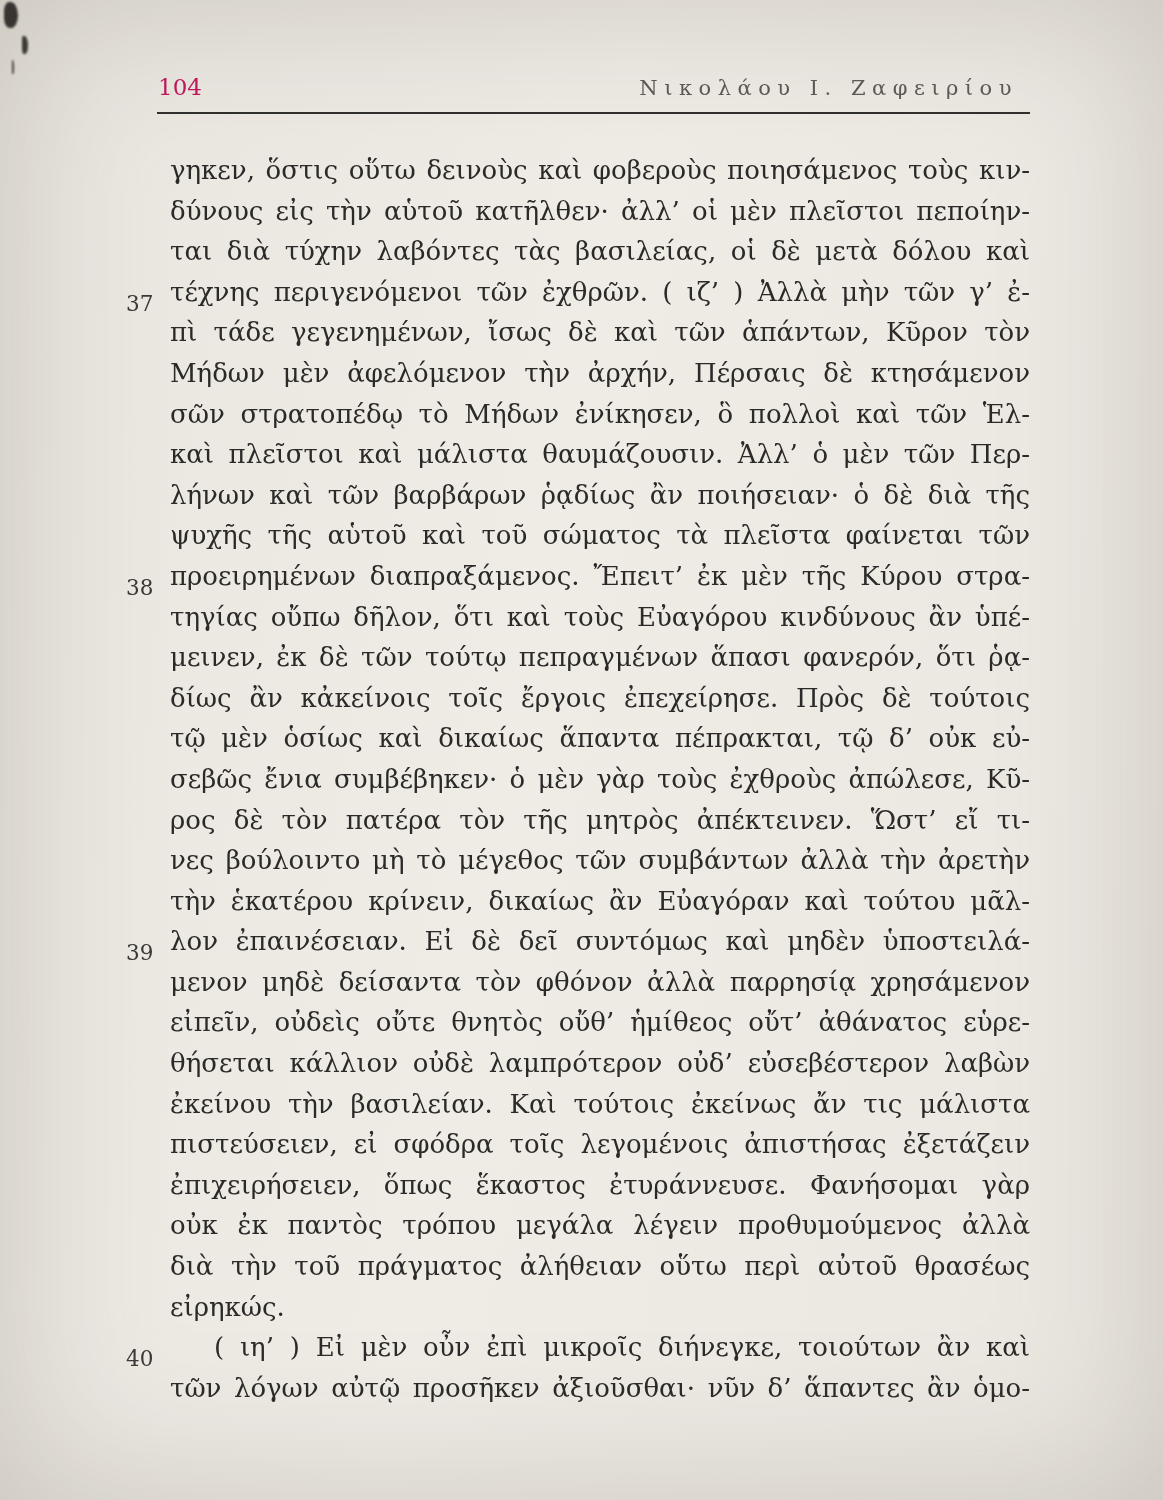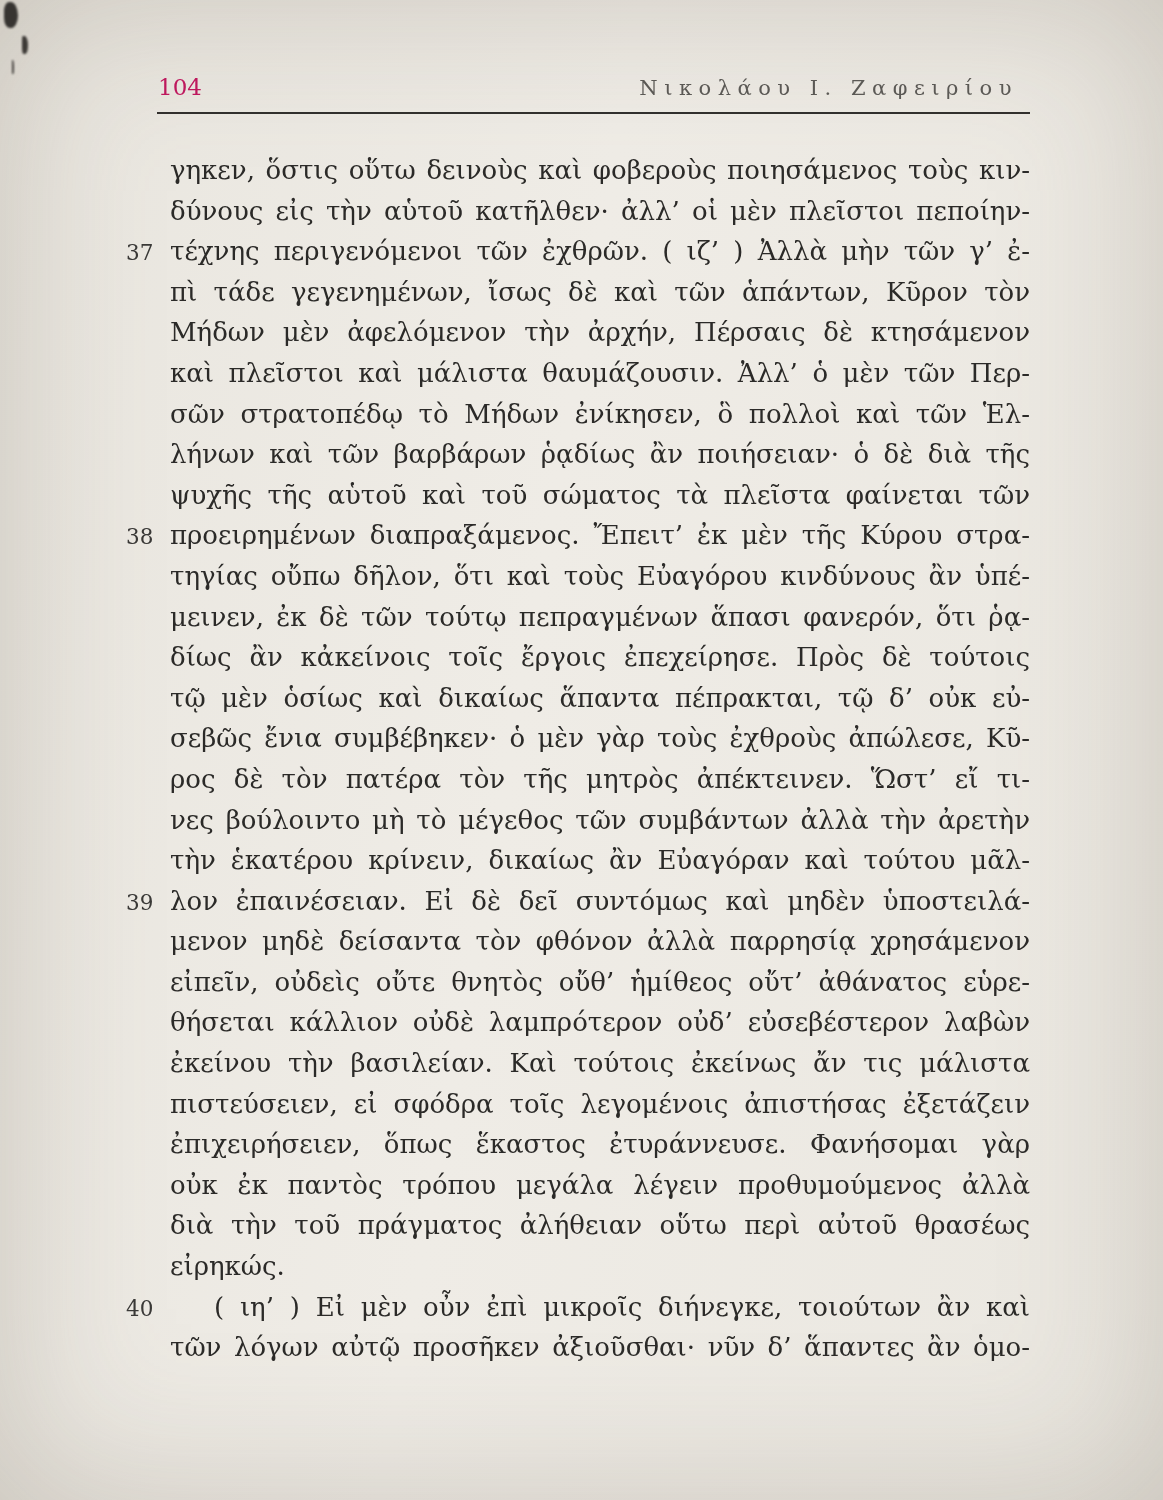--- a/index.html
+++ b/index.html
@@ -70,21 +70,21 @@
     font-size: 26px;
   }
   .line {
     position: relative;
     height: 40.6px;
     line-height: 40.6px;
   }
   .no {
     position: absolute;
     left: -44px;
-    top: 2px;
+    top: 12px;
     font-size: 21.5px;
     color: #3a3937;
   }
   .text {
     display: block;
     text-align: justify;
     text-align-last: justify;
     white-space: normal;
   }
   .text.last {
@@ -113,38 +113,42 @@
 <div class="page-body">
     <div class="line">
     <span class="no"></span>
     <span class="text">γηκεν, ὅστις οὕτω δεινοὺς καὶ φοβεροὺς ποιησάμενος τοὺς κιν-</span>
   </div>
     <div class="line">
     <span class="no"></span>
     <span class="text">δύνους εἰς τὴν αὑτοῦ κατῆλθεν· ἀλλ’ οἱ μὲν πλεῖστοι πεποίην-</span>
   </div>
     <div class="line">
+    <span class="no"></span>
+    <span class="text">ται διὰ τύχην λαβόντες τὰς βασιλείας, οἱ δὲ μετὰ δόλου καὶ</span>
+  </div>
+    <div class="line">
     <span class="no">37</span>
     <span class="text">τέχνης περιγενόμενοι τῶν ἐχθρῶν. <strong>( ιζ’ )</strong> Ἀλλὰ μὴν τῶν γ’ ἐ-</span>
   </div>
     <div class="line">
     <span class="no"></span>
     <span class="text">πὶ τάδε γεγενημένων, ἴσως δὲ καὶ τῶν ἁπάντων, Κῦρον τὸν</span>
   </div>
     <div class="line">
     <span class="no"></span>
     <span class="text">Μήδων μὲν ἀφελόμενον τὴν ἀρχήν, Πέρσαις δὲ κτησάμενον</span>
   </div>
     <div class="line">
     <span class="no"></span>
+    <span class="text">σῶν στρατοπέδῳ τὸ Μήδων ἐνίκησεν, ὃ πολλοὶ καὶ τῶν Ἑλ-</span>
+  </div>
+    <div class="line">
+    <span class="no"></span>
     <span class="text">καὶ πλεῖστοι καὶ μάλιστα θαυμάζουσιν. Ἀλλ’ ὁ μὲν τῶν Περ-</span>
-  </div>
-    <div class="line">
-    <span class="no"></span>
-    <span class="text">σῶν στρατοπέδῳ τὸ Μήδων ἐνίκησεν, ὃ πολλοὶ καὶ τῶν Ἑλ-</span>
   </div>
     <div class="line">
     <span class="no"></span>
     <span class="text">λήνων καὶ τῶν βαρβάρων ῥᾳδίως ἂν ποιήσειαν· ὁ δὲ διὰ τῆς</span>
   </div>
     <div class="line">
     <span class="no"></span>
     <span class="text">ψυχῆς τῆς αὑτοῦ καὶ τοῦ σώματος τὰ πλεῖστα φαίνεται τῶν</span>
   </div>
     <div class="line">

